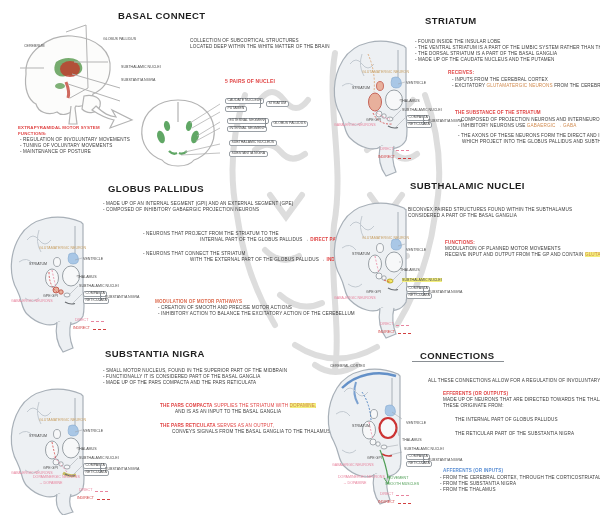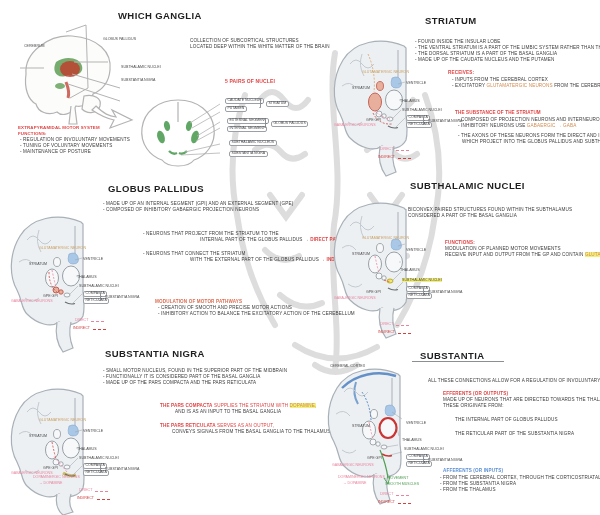--- a/index.html
+++ b/index.html
@@ -42,21 +42,21 @@
       <path d="M185,150 l16,22 l16,-22"></path>
       <path d="M80,205 q16,16 34,6"></path>
       <path d="M188,205 q16,16 34,6"></path>
       <path d="M95,250 q20,18 42,8"></path>
       <path d="M165,250 q22,18 42,6"></path>
       <path d="M110,300 q40,26 82,2"></path>
       <path d="M130,320 q20,14 42,0"></path>
     </g>
   </svg>
 
-  <div class="abs title" style="left:118px;top:10px;">WHICH GANGLIA</div>
+  <div class="abs title" style="left:118px;top:10px;">BASAL CONNECT</div>
   <div class="abs t" style="left:190px;top:38px;">COLLECTION OF SUBCORTICAL STRUCTURES</div>
   <div class="abs t" style="left:190px;top:44px;">LOCATED DEEP WITHIN THE WHITE MATTER OF THE BRAIN</div>
 
   <svg class="abs" style="left:8px;top:22px;" width="130" height="120" viewBox="0 0 130 120">
     <g stroke="#b3b3b3" stroke-width="1.2" fill="#fcfcfb">
       <path d="M18,52 C16,30 42,12 64,14 C90,16 104,30 102,48 C101,60 94,68 85,72 C83,80 75,86 68,84 C64,92 54,95 49,90 C40,94 30,90 28,82 C20,78 16,66 18,52 Z"></path>
       <path d="M76,74 C86,72 94,76 92,84 C90,91 80,93 74,87 Z"></path>
       <path d="M63,84 L61,102 L69,102 L67,86"></path>
     </g>
     <path d="M48,40 C58,33 72,36 74,44 C76,51 68,55 60,53 C50,58 43,50 48,40 Z" fill="#5f9e56" opacity=".85"></path>
@@ -326,21 +326,21 @@
     <div class="abs boxlbl" style="left:78px;top:81px;">COMPACTA</div>
     <div class="abs boxlbl" style="left:78px;top:88px;">RETICULATA</div>
     <div class="abs brace" style="left:94px;top:81px;">}</div>
     <div class="abs lbl" style="left:100px;top:85px;">SUBSTANTIA NIGRA</div>
     <div class="abs lbl pink" style="left:28px;top:93px;">DOPAMINERGIC NEURONS</div>
     <div class="abs lbl pink" style="left:34px;top:99px;">→ DOPAMINE</div>
     <div class="abs lbl pink" style="left:74px;top:106px;"><span>DIRECT</span><span class="wave"></span></div>
     <div class="abs lbl" style="left:72px;top:114px;color:#d24040;"><span>INDIRECT</span><span class="wave"></span></div>
   </div>
 
-  <div class="abs title" style="left:420px;top:350px;">SUBSTANTIA</div>
+  <div class="abs title" style="left:420px;top:350px;">CONNECTIONS</div>
   <div class="underline-bar" style="left:412px;top:361px;width:92px;"></div>
   <div class="abs t" style="left:428px;top:378px;">ALL THESE CONNECTIONS ALLOW FOR A REGULATION OF INVOLUNTARY MOVEMENTS</div>
   <div class="abs t red heading" style="left:443px;top:391px;">EFFERENTS (OR OUTPUTS)</div>
   <div class="abs t" style="left:443px;top:397px;">MADE UP OF NEURONS THAT ARE DIRECTED TOWARDS THE THALAMUS AND BRAINSTEM.</div>
   <div class="abs t" style="left:443px;top:403px;">THESE ORIGINATE FROM:</div>
   <div class="abs t" style="left:455px;top:417px;">THE INTERNAL PART OF GLOBUS PALLIDUS</div>
   <div class="abs t" style="left:455px;top:431px;">THE RETICULAR PART OF THE SUBSTANTIA NIGRA</div>
   <div class="abs t blue heading" style="left:443px;top:468px;">AFFERENTS (OR INPUTS)</div>
   <div class="abs t" style="left:440px;top:475px;">- FROM THE CEREBRAL CORTEX, THROUGH THE CORTICOSTRIATAL PATHWAYS</div>
   <div class="abs t" style="left:440px;top:481px;">- FROM THE SUBSTANTIA NIGRA</div>

